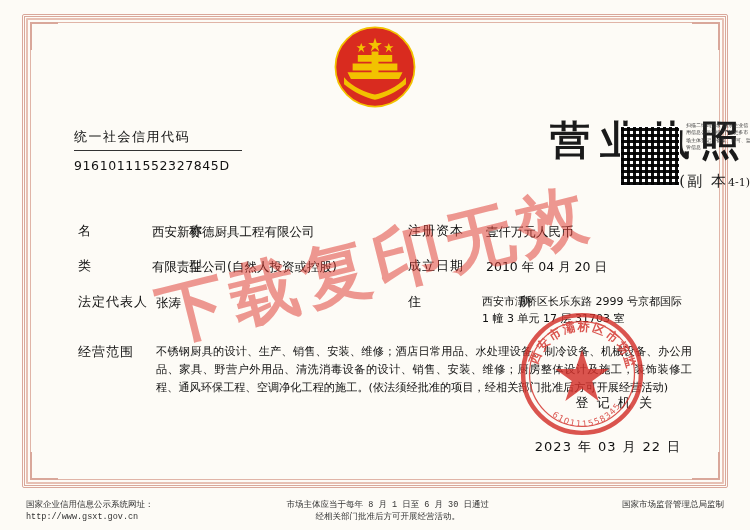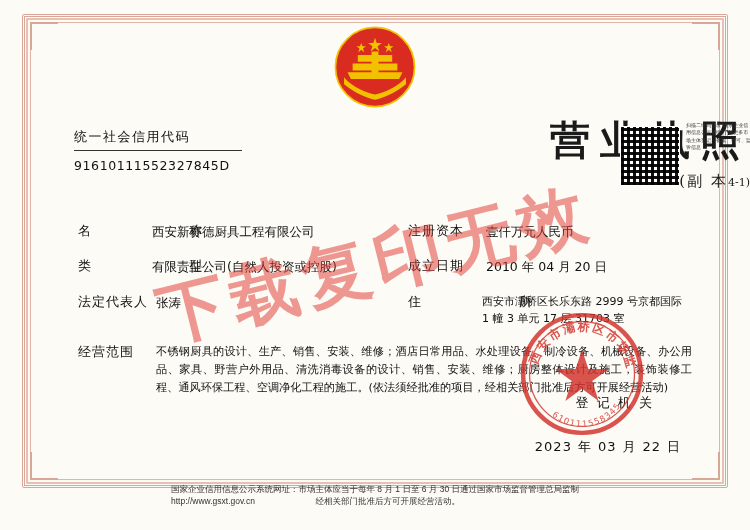--- a/index.html
+++ b/index.html
@@ -262,25 +262,25 @@
     white-space: nowrap;
     z-index: 7;
     pointer-events: none;
   }
 
   
   .footer {
     position: absolute;
     left: 0;
     right: 0;
-    bottom: 22px;
+    bottom: 6px;
     display: flex;
-    justify-content: center;
+    justify-content: space-between;
     padding: 0 26px;
-    font-family: Liberation Sans, sans-serif;
+    font-family: Liberation Mono, monospace;
     font-size: 8.5px;
     color: #333;
     line-height: 1.5;
     box-sizing: border-box;
     z-index: 4;
   }
   .footer .mid { text-align: center; }
   .footer .right { text-align: right; }
 </style>
 </head>

